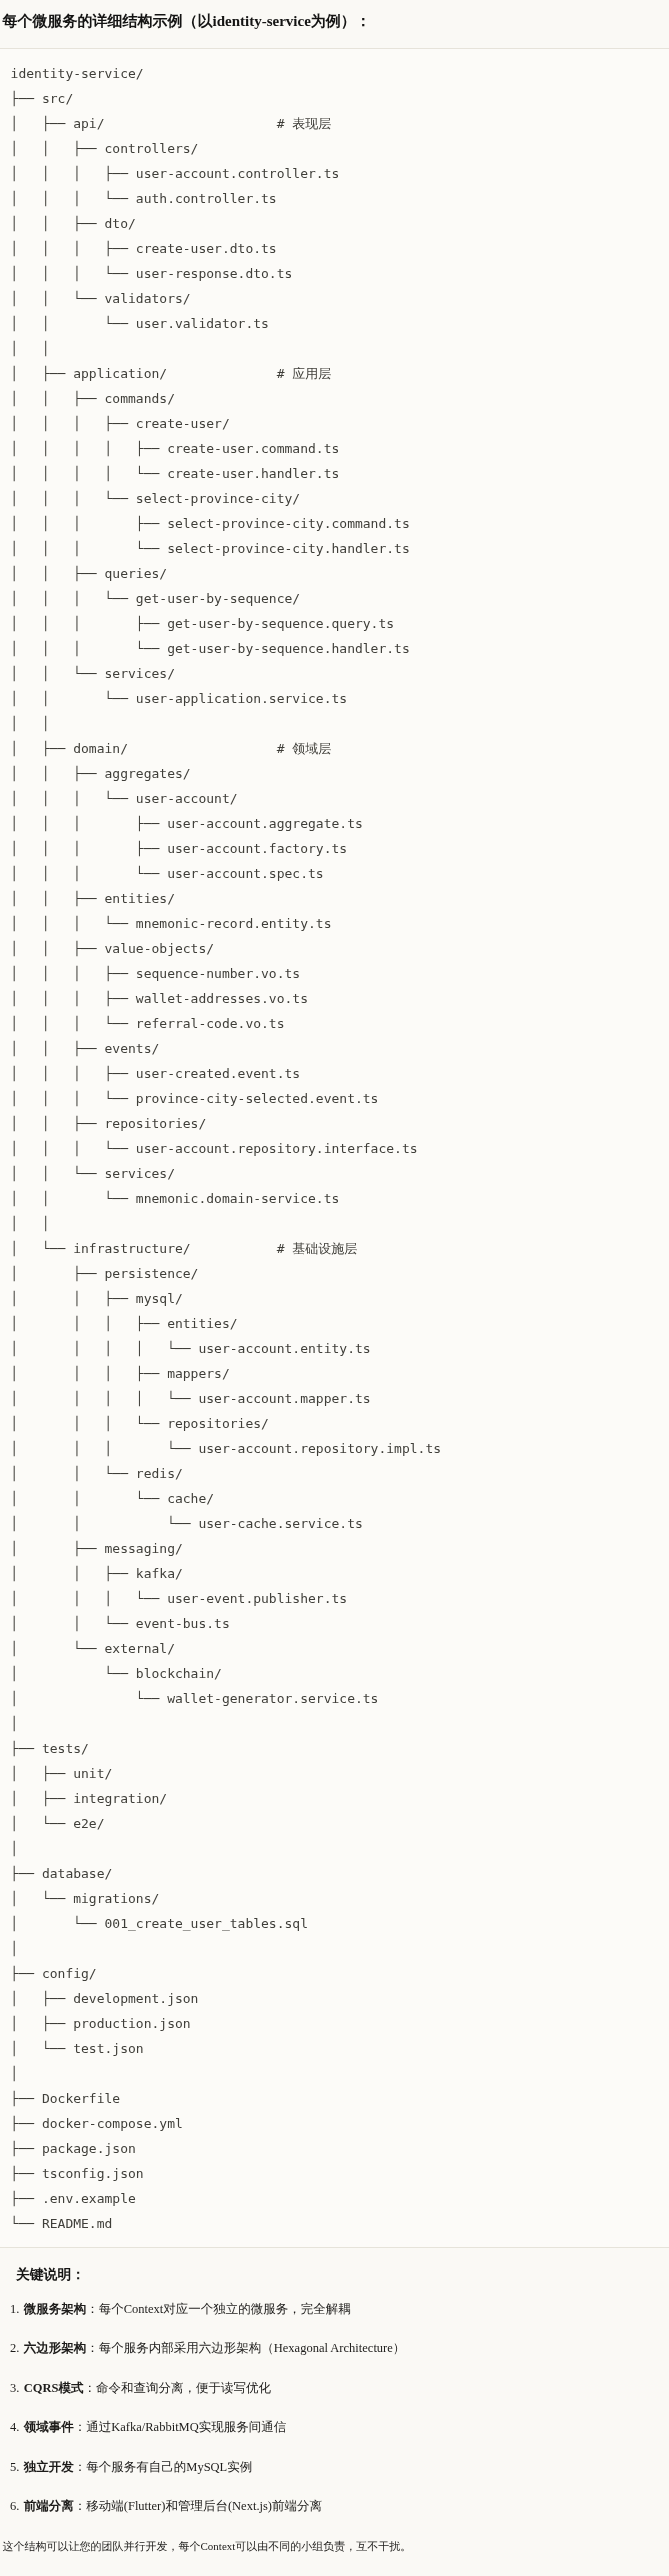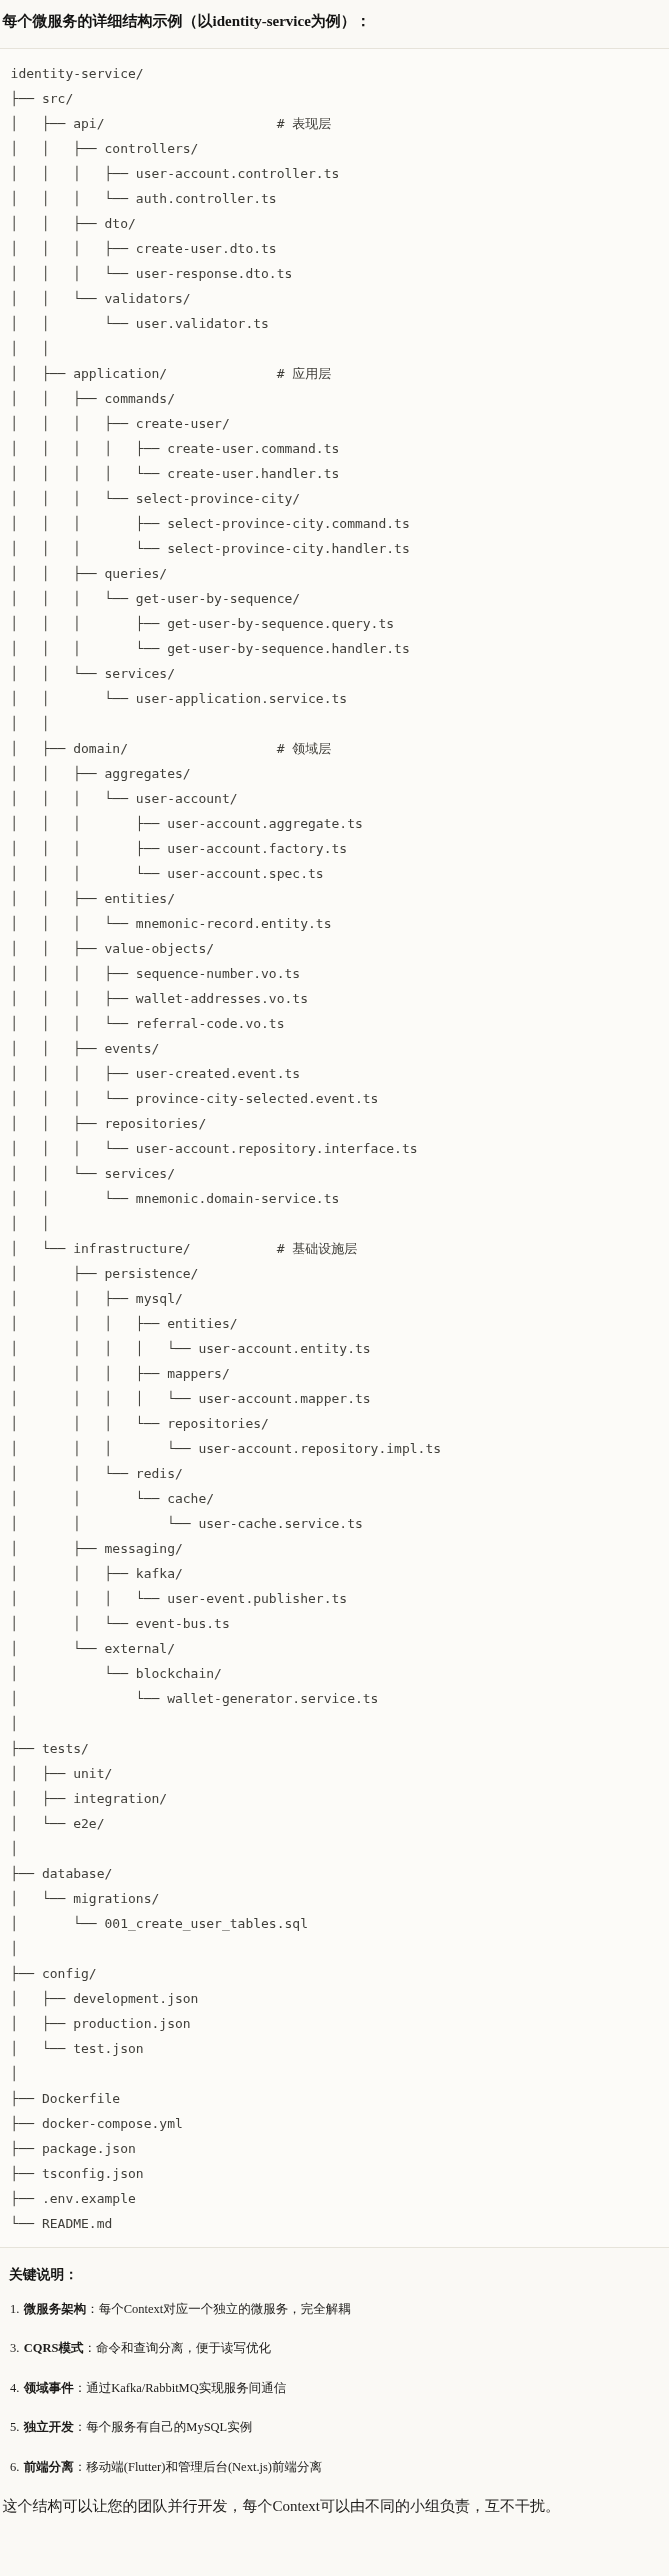--- a/index.html
+++ b/index.html
@@ -33,41 +33,41 @@
     font-family: "DejaVu Sans Mono", "Liberation Mono", monospace;
     font-size: 13px;
     line-height: 25px;
     color: #3F3E39;
     white-space: pre;
     overflow: hidden;
   }
 
   .subtitle {
     margin: 17.5px 0 0 0;
-    padding-left: 9px;
+    padding-left: 16px;
     font-size: 13.8px;
     line-height: 19px;
     font-weight: bold;
     color: #141413;
   }
 
   .notes { margin-top: 16.3px; padding-left: 10px; }
   .note-item {
     font-size: 12.5px;
     line-height: 17.5px;
     margin: 0 0 22px 0;
     color: #1D1C1A;
   }
   .note-num { margin-right: 4.4px; }
   .note-label { font-weight: bold; }
 
   .closing {
     margin: 0;
     padding-left: 2.5px;
-    font-size: 15px;
+    font-size: 11px;
     line-height: 17.5px;
     color: #1D1C1A;
   }
 </style>
 </head>
 <body>
 
 <div class="page">
 
   <h3 class="title">每个微服务的详细结构示例（以identity-service为例）：</h3>
@@ -157,20 +157,21 @@
 ├── docker-compose.yml
 ├── package.json
 ├── tsconfig.json
 ├── .env.example
 └── README.md</code></pre>
 
   <h3 class="subtitle">关键说明：</h3>
 
   <div class="notes">
     <div class="note-item"><span class="note-num">1.</span><span class="note-label">微服务架构</span><span class="note-text">：每个Context对应一个独立的微服务，完全解耦</span></div>
+    <div class="note-item"><span class="note-num">2.</span><span class="note-label">六边形架构</span><span class="note-text">：每个服务内部采用六边形架构（Hexagonal Architecture）</span></div>
     <div class="note-item"><span class="note-num">3.</span><span class="note-label">CQRS模式</span><span class="note-text">：命令和查询分离，便于读写优化</span></div>
     <div class="note-item"><span class="note-num">4.</span><span class="note-label">领域事件</span><span class="note-text">：通过Kafka/RabbitMQ实现服务间通信</span></div>
     <div class="note-item"><span class="note-num">5.</span><span class="note-label">独立开发</span><span class="note-text">：每个服务有自己的MySQL实例</span></div>
     <div class="note-item"><span class="note-num">6.</span><span class="note-label">前端分离</span><span class="note-text">：移动端(Flutter)和管理后台(Next.js)前端分离</span></div>
   </div>
 
   <p class="closing">这个结构可以让您的团队并行开发，每个Context可以由不同的小组负责，互不干扰。</p>
 
 </div>
 

